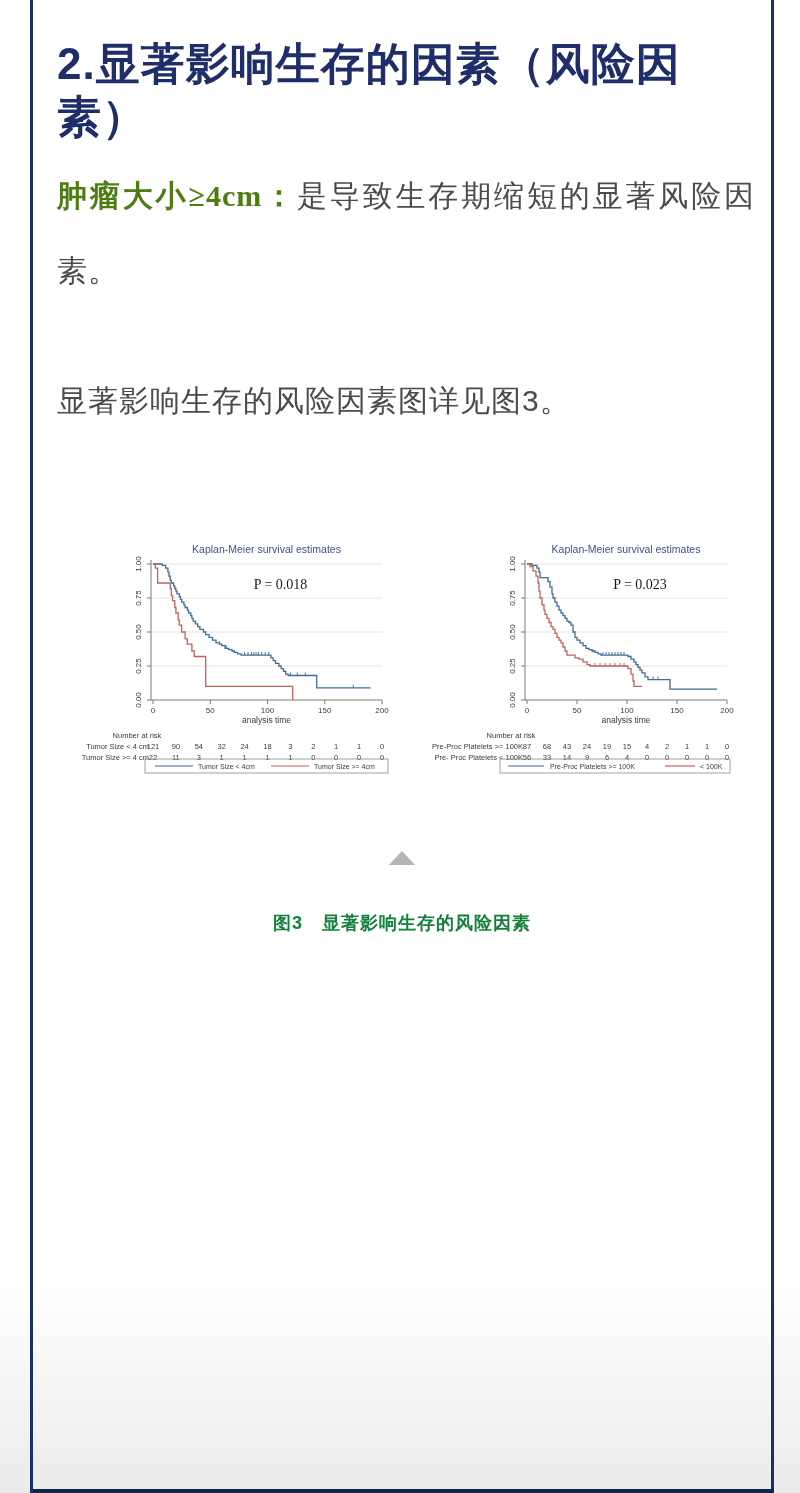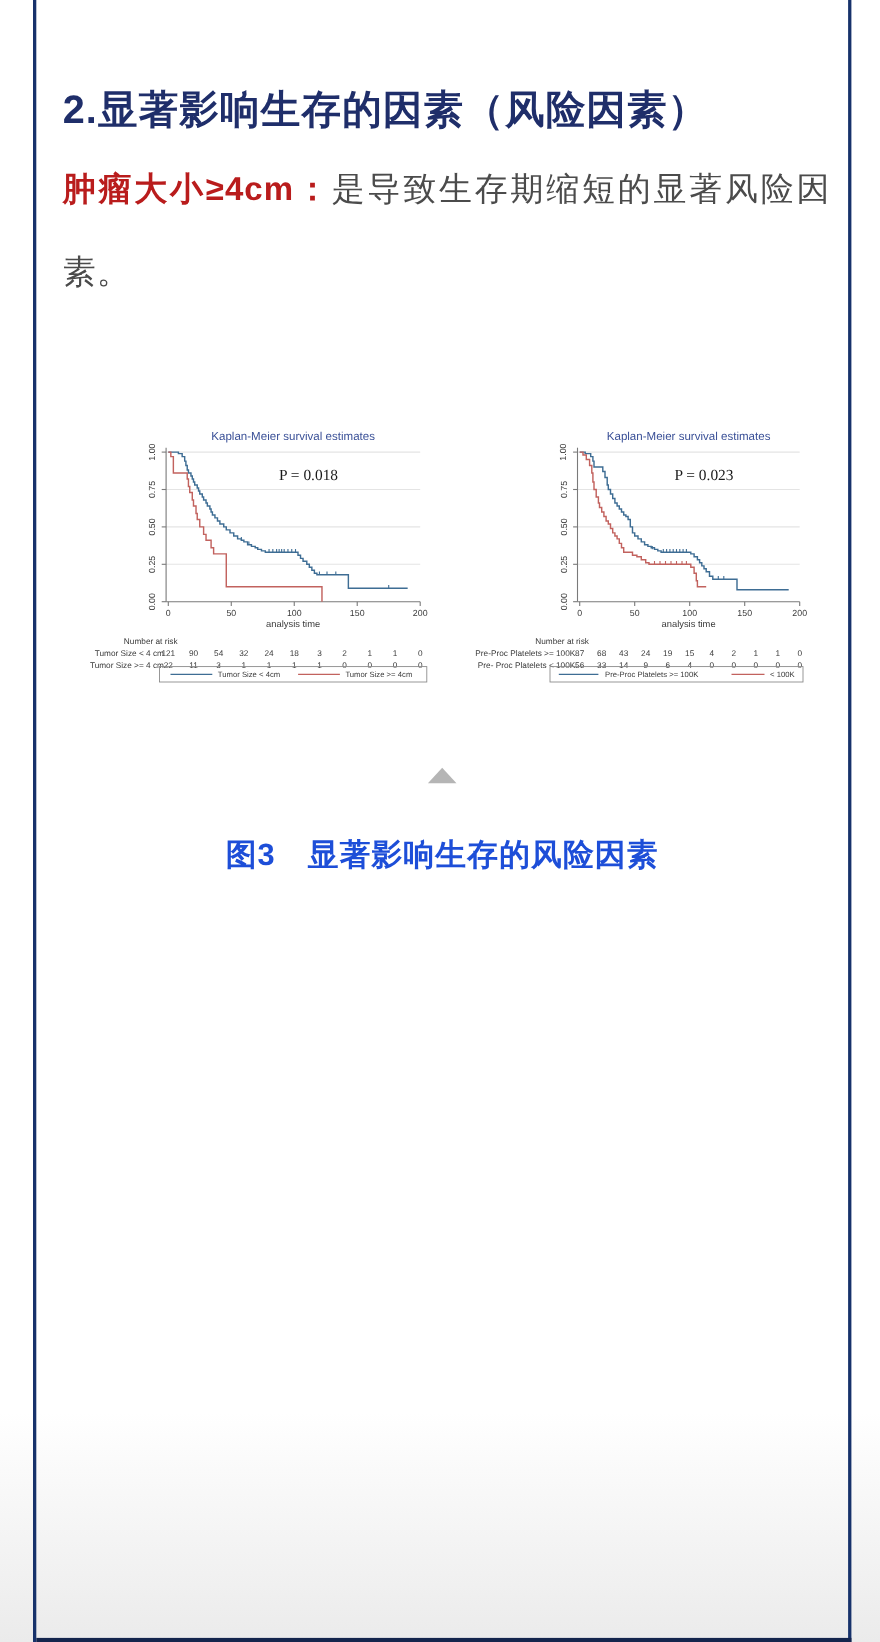--- a/index.html
+++ b/index.html
@@ -9,66 +9,67 @@
     font-family:"Liberation Sans",sans-serif;
     overflow:hidden;
   }
   .border-v{position:absolute;top:0;bottom:0;width:3px;background:#17326b;}
   .border-left{left:30px;}
   .border-right{left:771px;}
   .bottom-bar{position:absolute;left:33px;right:26px;bottom:0;height:4px;background:#14254d;}
   .content{position:absolute;left:33px;right:29px;top:0;bottom:4px;}
   .text-block{padding:0 16px 0 24px;}
   h1.title{
-    margin:78px 0 14px 0;
-    font-size:36px;line-height:1.2;font-weight:bold;
+    margin:38px 0 14px 0;
+    font-size:44px;line-height:1.2;font-weight:bold;
     color:#1f2e6a;letter-spacing:1px;
   }
   p.para{
     margin:0 0 55px 0;
     font-size:30px;line-height:75px;color:#4b4b4b;
     letter-spacing:1px;text-align:justify;
   }
   p.para.no-gap{margin-bottom:0;}
-  p.para b{color:#b91c1c;font-weight:bold;}
+  p.para b{color:#4d7c0f;font-weight:bold;font-family:Liberation Serif, serif;}
   .figure-row{
     margin-top:99px;
     padding-left:42px;
     display:flex;gap:30px;align-items:flex-start;
   }
   .figure-row svg{display:block;overflow:visible;}
   .triangle-wrap{margin-top:74px;display:flex;justify-content:center;}
   .triangle{
     width:0;height:0;
     border-left:13px solid transparent;
     border-right:13px solid transparent;
     border-bottom:14px solid #b5b5b5;
   }
   .figure-caption{
     margin-top:46px;
     text-align:center;
-    font-size:28px;font-weight:bold;color:#1d4ed8;
+    font-size:18px;font-weight:bold;color:#15803d;
     letter-spacing:1px;
   }
 </style>
 </head>
 <body>
 
 <div class="border-v border-left"></div>
 <div class="border-v border-right"></div>
 <div class="bottom-bar"></div>
 
 <div class="content">
   <div class="text-block">
     <h1 class="title">2.显著影响生存的因素（风险因素）</h1>
 
     <p class="para"><b>肿瘤大小≥4cm：</b><span>是导致生存期缩短的显著风险因素。</span></p>
 
 
 
+    <p class="para no-gap"><span>显著影响生存的风险因素图详见图3。</span></p>
   </div>
 
   <div class="figure-row">
     <svg id="km-chart-0" width="315" height="240" viewBox="0 0 315 240">
         <line x1="76" y1="129" x2="307" y2="129" stroke="#e4e4e4" stroke-width="1"></line>
         <line x1="76" y1="95" x2="307" y2="95" stroke="#e4e4e4" stroke-width="1"></line>
         <line x1="76" y1="61" x2="307" y2="61" stroke="#e4e4e4" stroke-width="1"></line>
         <line x1="76" y1="27" x2="307" y2="27" stroke="#e4e4e4" stroke-width="1"></line>
         <line x1="76" y1="23" x2="76" y2="163" stroke="#7a7a7a" stroke-width="1"></line>
         <line x1="76" y1="163" x2="307" y2="163" stroke="#7a7a7a" stroke-width="1"></line>

